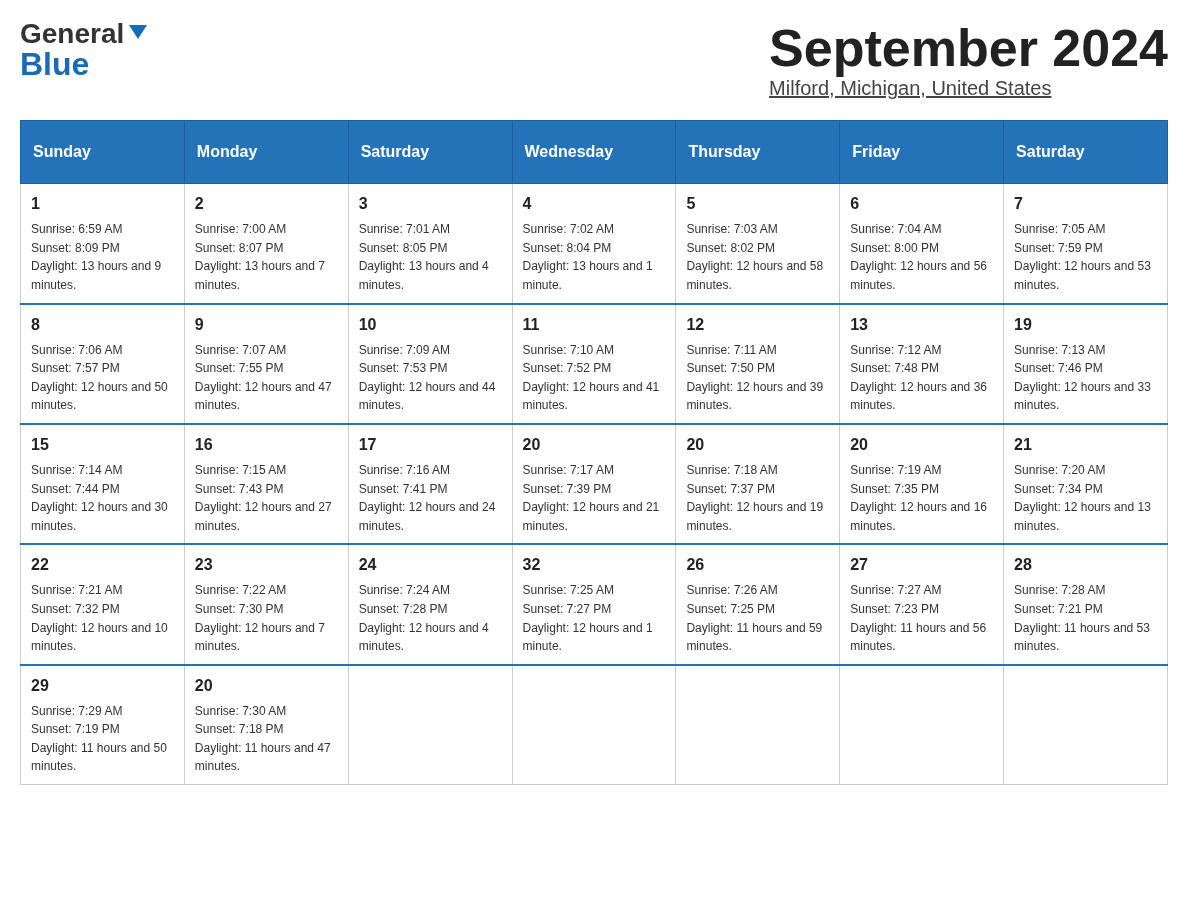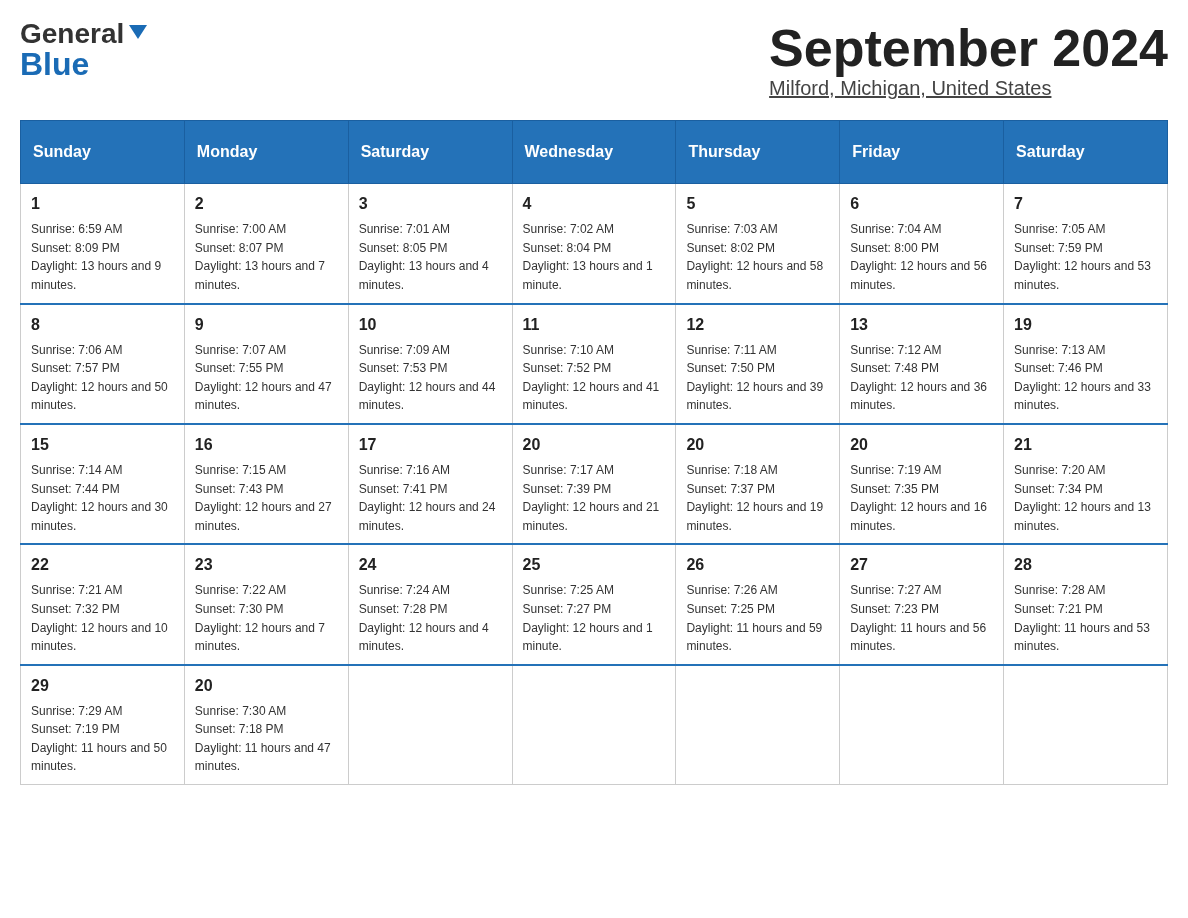--- a/index.html
+++ b/index.html
@@ -222,21 +222,21 @@
         </td>
         <td>
           <span class="day-number">23</span>
           <div class="day-info">Sunrise: 7:22 AM<br>Sunset: 7:30 PM<br>Daylight: 12 hours and 7 minutes.</div>
         </td>
         <td>
           <span class="day-number">24</span>
           <div class="day-info">Sunrise: 7:24 AM<br>Sunset: 7:28 PM<br>Daylight: 12 hours and 4 minutes.</div>
         </td>
         <td>
-          <span class="day-number">25</span>
+          <span class="day-number">32</span>
           <div class="day-info">Sunrise: 7:25 AM<br>Sunset: 7:27 PM<br>Daylight: 12 hours and 1 minute.</div>
         </td>
         <td>
           <span class="day-number">26</span>
           <div class="day-info">Sunrise: 7:26 AM<br>Sunset: 7:25 PM<br>Daylight: 11 hours and 59 minutes.</div>
         </td>
         <td>
           <span class="day-number">27</span>
           <div class="day-info">Sunrise: 7:27 AM<br>Sunset: 7:23 PM<br>Daylight: 11 hours and 56 minutes.</div>
         </td>

